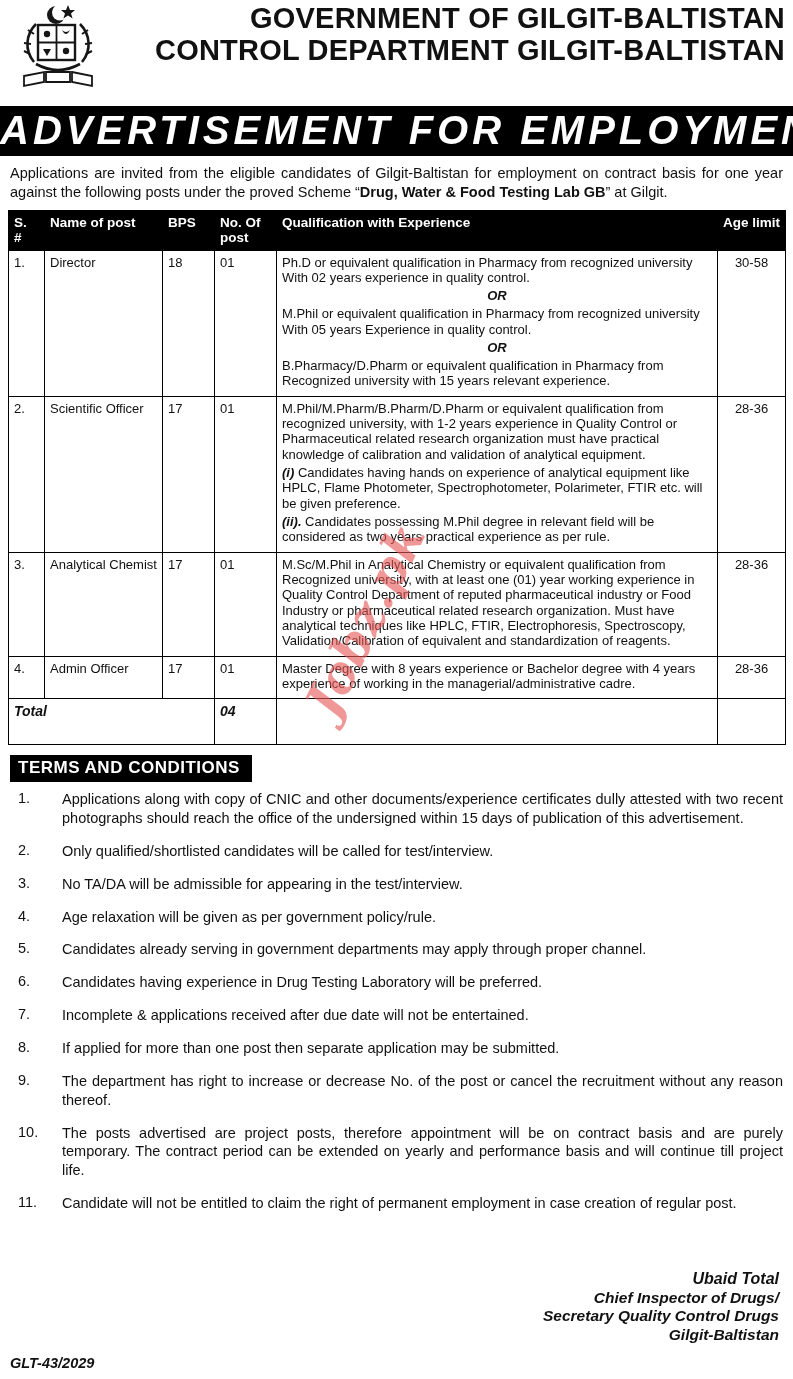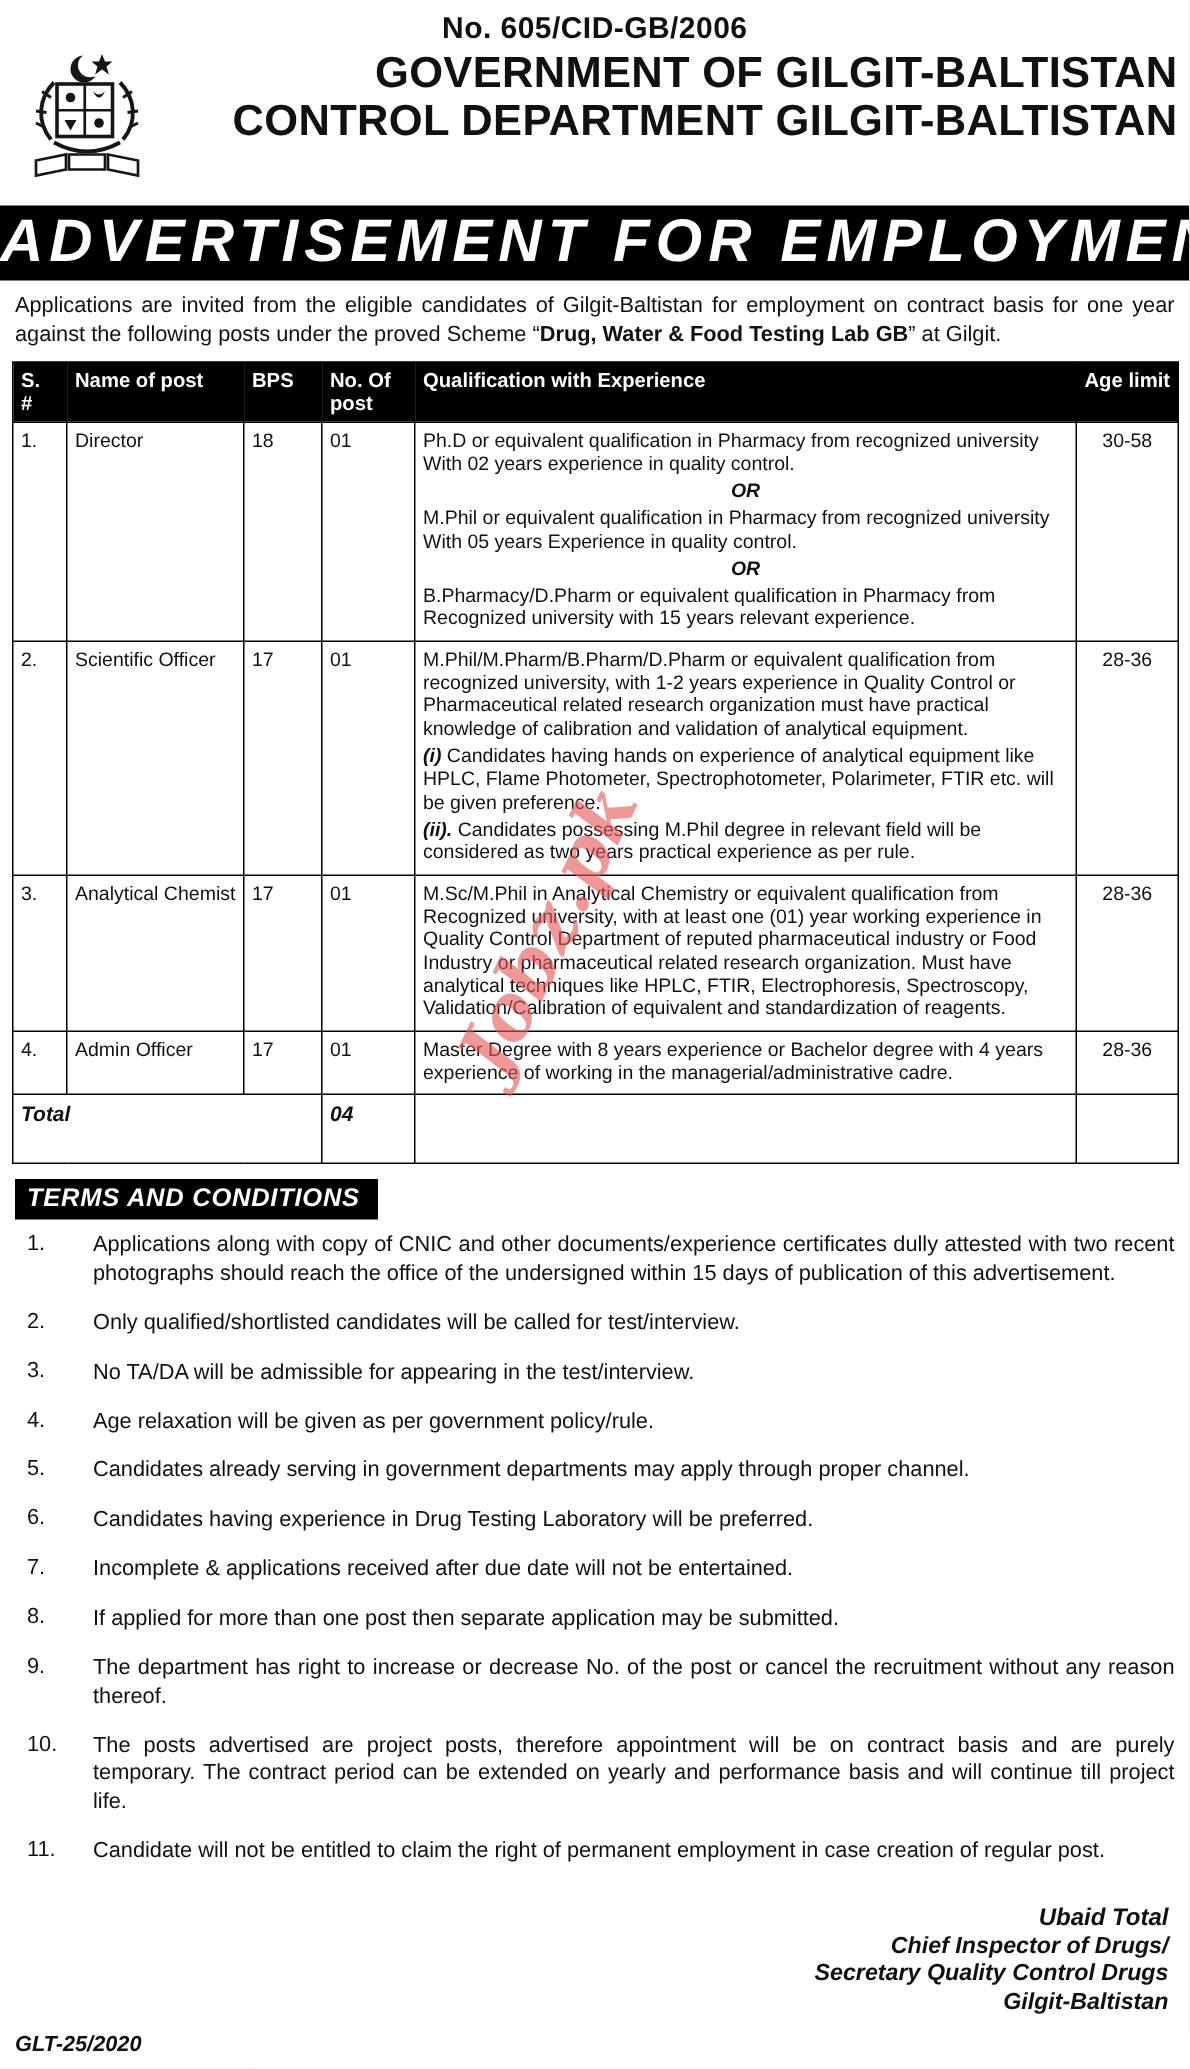--- a/index.html
+++ b/index.html
@@ -32,21 +32,21 @@
   th.pre { white-space: pre-line; }
   td.c-age { text-align: center; }
   .qual-p { margin: 0 0 3px 0; line-height: 1.18; }
   .or-sep { text-align: center; font-weight: bold; font-style: italic; margin: 2px 0 3px 0; }
   .item-prefix { font-weight: bold; font-style: italic; }
   tr.total-row td { height: 46px; font-weight: bold; font-style: italic; font-size: 14px; }
   td.total-label-cell { padding-left: 48px; padding-top: 12px; }
   td.total-val { padding-top: 12px; }
   
   .terms-heading {
-    display: inline-block; background: #000; color: #fff; font-weight: bold; font-style: italic;
+    display: inline-block; background: #000; color: #fff; font-weight: bold; 
     font-size: 17px; letter-spacing: .5px; padding: 3px 12px 4px 8px; margin: 10px 0 8px 10px;
   }
   .terms-list { padding: 0 10px 0 10px; }
   .term { display: flex; margin-bottom: 14px; }
   .term-no { width: 52px; flex: 0 0 52px; font-size: 14.5px; padding-left: 8px; }
   .term-text { flex: 1; font-size: 14.5px; line-height: 1.3; text-align: justify; }
   
   .footer { position: absolute; left: 0; right: 0; bottom: 6px; height: 104px; }
   .signature { position: absolute; right: 14px; top: 0; text-align: right; font-size: 15.5px; font-weight: bold; font-style: italic; line-height: 1.22; }
   .sig-name { font-size: 16px; }
@@ -57,21 +57,20 @@
     transform: rotate(-64deg); transform-origin: center;
     font-family: "DejaVu Serif", serif; font-style: italic; font-weight: bold;
     font-size: 50px; pointer-events: none;
   }
 </style>
 </head>
 <body>
 
 <div class="page">
 
-  <div class="ref-no">No. 605/CID-GB/2006</div>
 
   <div class="masthead">
     <div class="logo">
       <svg viewBox="0 0 84 98" width="84" height="98" xmlns="http://www.w3.org/2000/svg">
 
         <circle cx="40" cy="13" r="9" fill="#161616"></circle>
         <circle cx="44" cy="10.5" r="8" fill="#ffffff"></circle>
         <polygon points="52,3 54,8 59,8 55,11.4 56.6,16.6 52,13.4 47.4,16.6 49,11.4 45,8 50,8" fill="#161616"></polygon>
 
         <rect x="22" y="23" width="37" height="35" fill="none" stroke="#161616" stroke-width="2.4"></rect>
@@ -234,16 +233,16 @@
 
   <div class="watermark" style="color: rgba(231, 88, 88, 0.62);">Jobz.pk</div>
 
   <div class="footer">
     <div class="signature">
         <div class="sig-line sig-name">Ubaid Total</div>
         <div class="sig-line">Chief Inspector of Drugs/</div>
         <div class="sig-line">Secretary Quality Control Drugs</div>
         <div class="sig-line">Gilgit-Baltistan</div>
       </div>
-    <div class="ad-code">GLT-25/2020</div>
+    <div class="ad-code">GLT-43/2029</div>
   </div>
 
 </div>
 
 </body></html>

